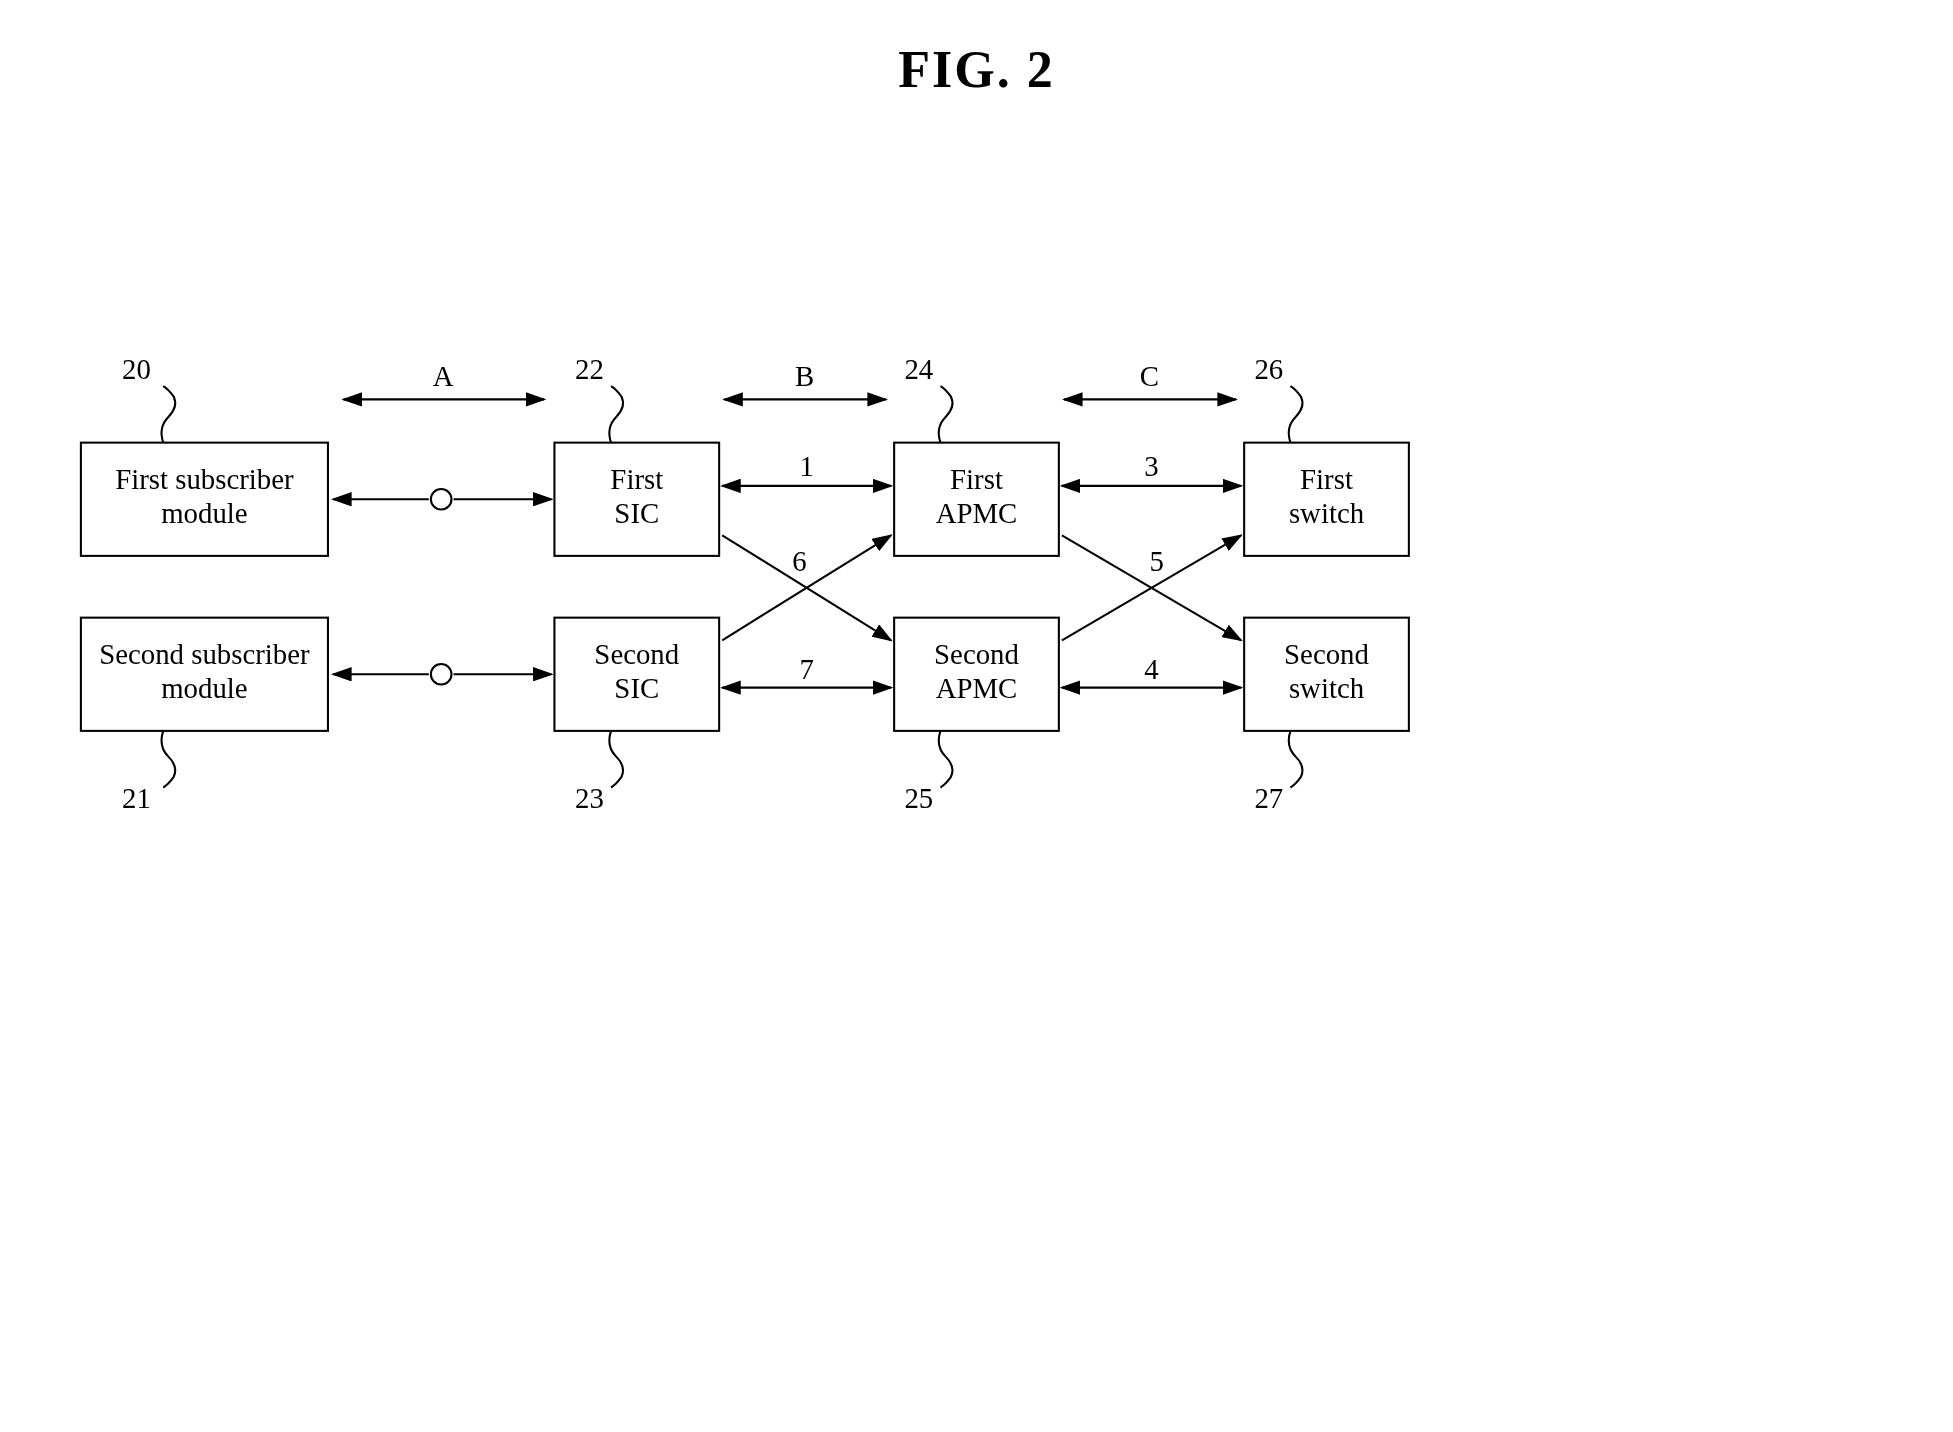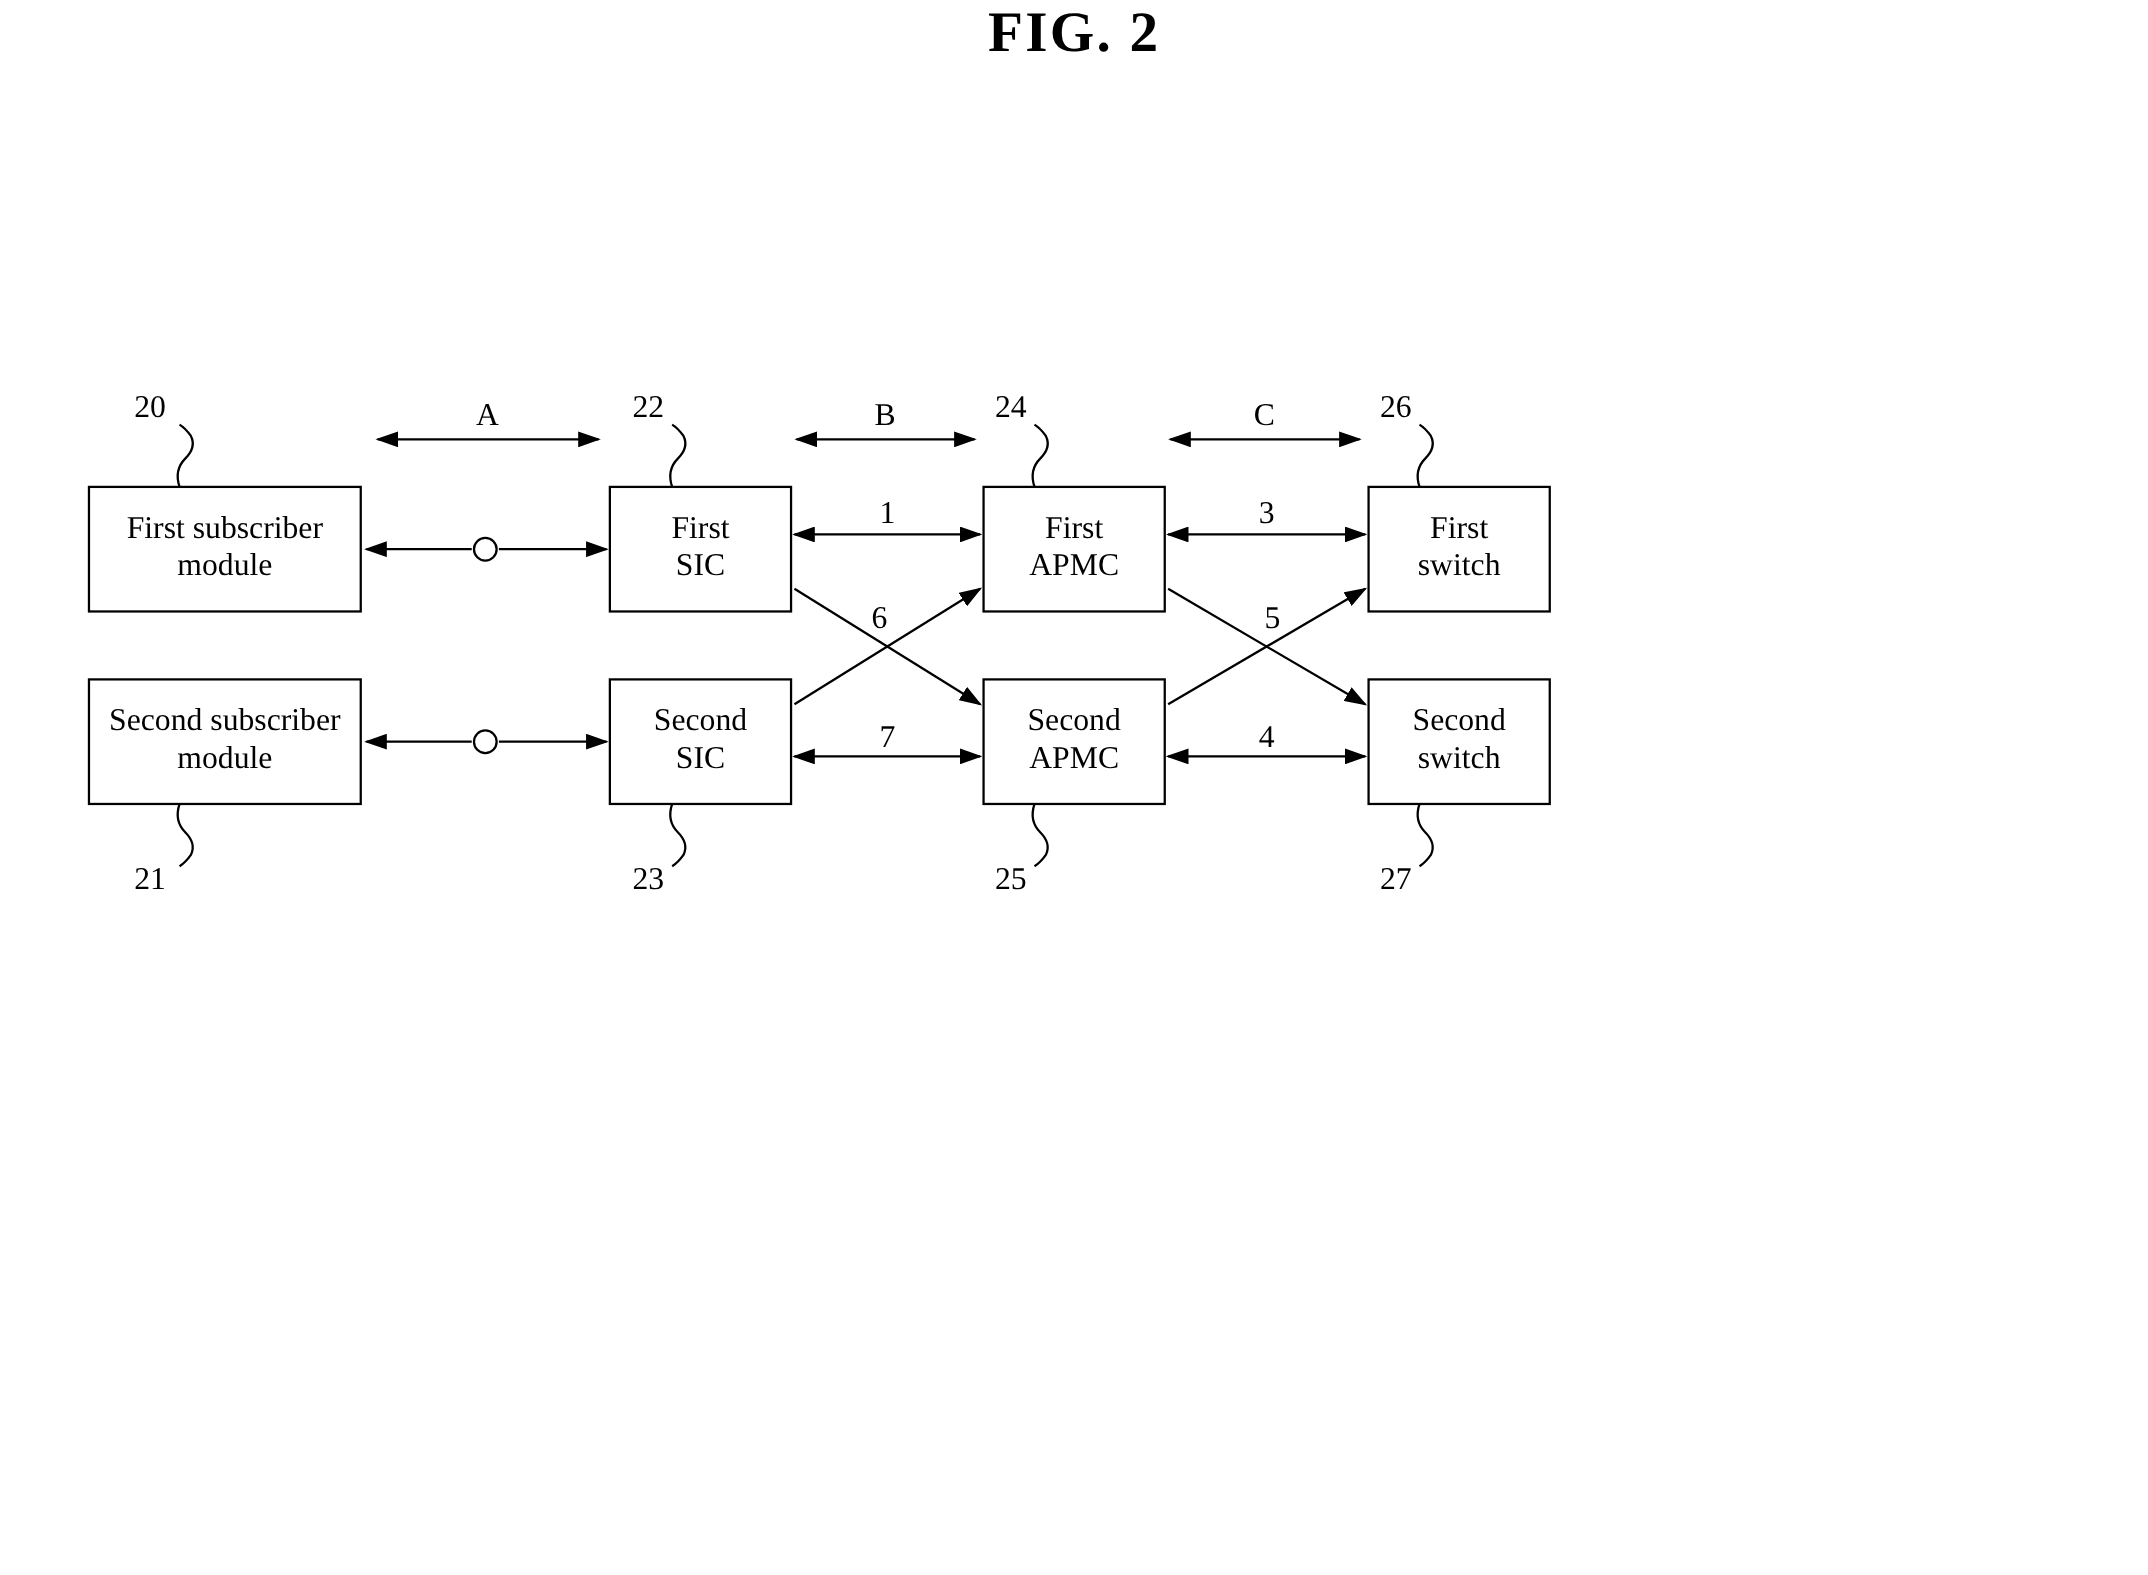--- a/index.html
+++ b/index.html
@@ -9,20 +9,21 @@
       height: 1432px;
       font-family: 'Times New Roman', Times, serif;
       overflow: hidden;
       position: relative;
     }
 
     .figure-title {
       text-align: center;
       font-size: 52px;
       font-weight: bold;
+      padding-top: 40px;
       letter-spacing: 2px;
     }
 
     .diagram-container {
       position: absolute;
       top: 200px;
       left: 50px;
       width: 1853px;
       height: 1000px;
     }

